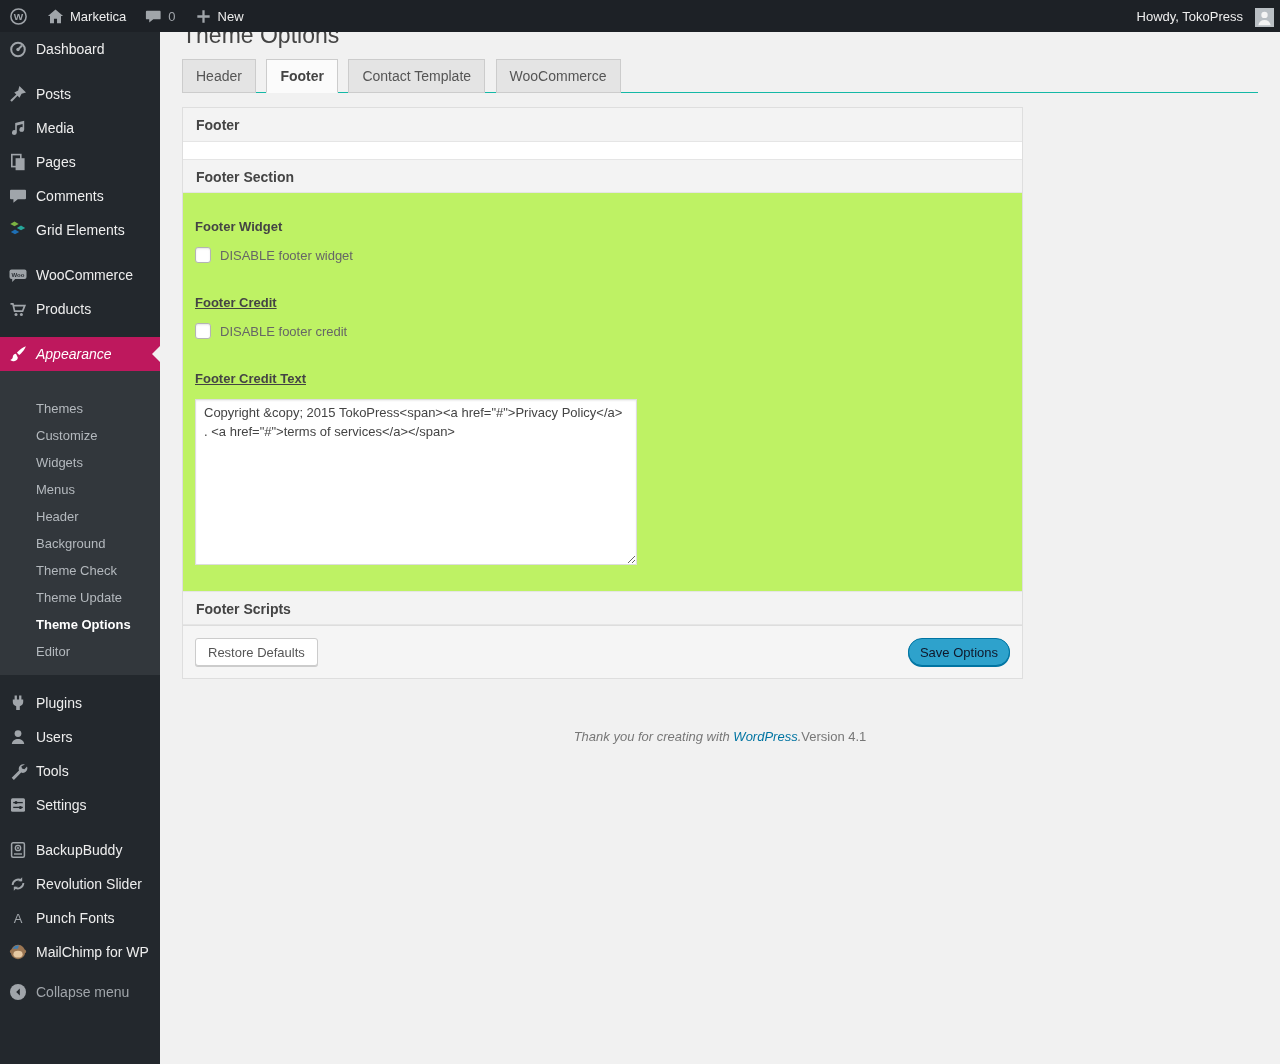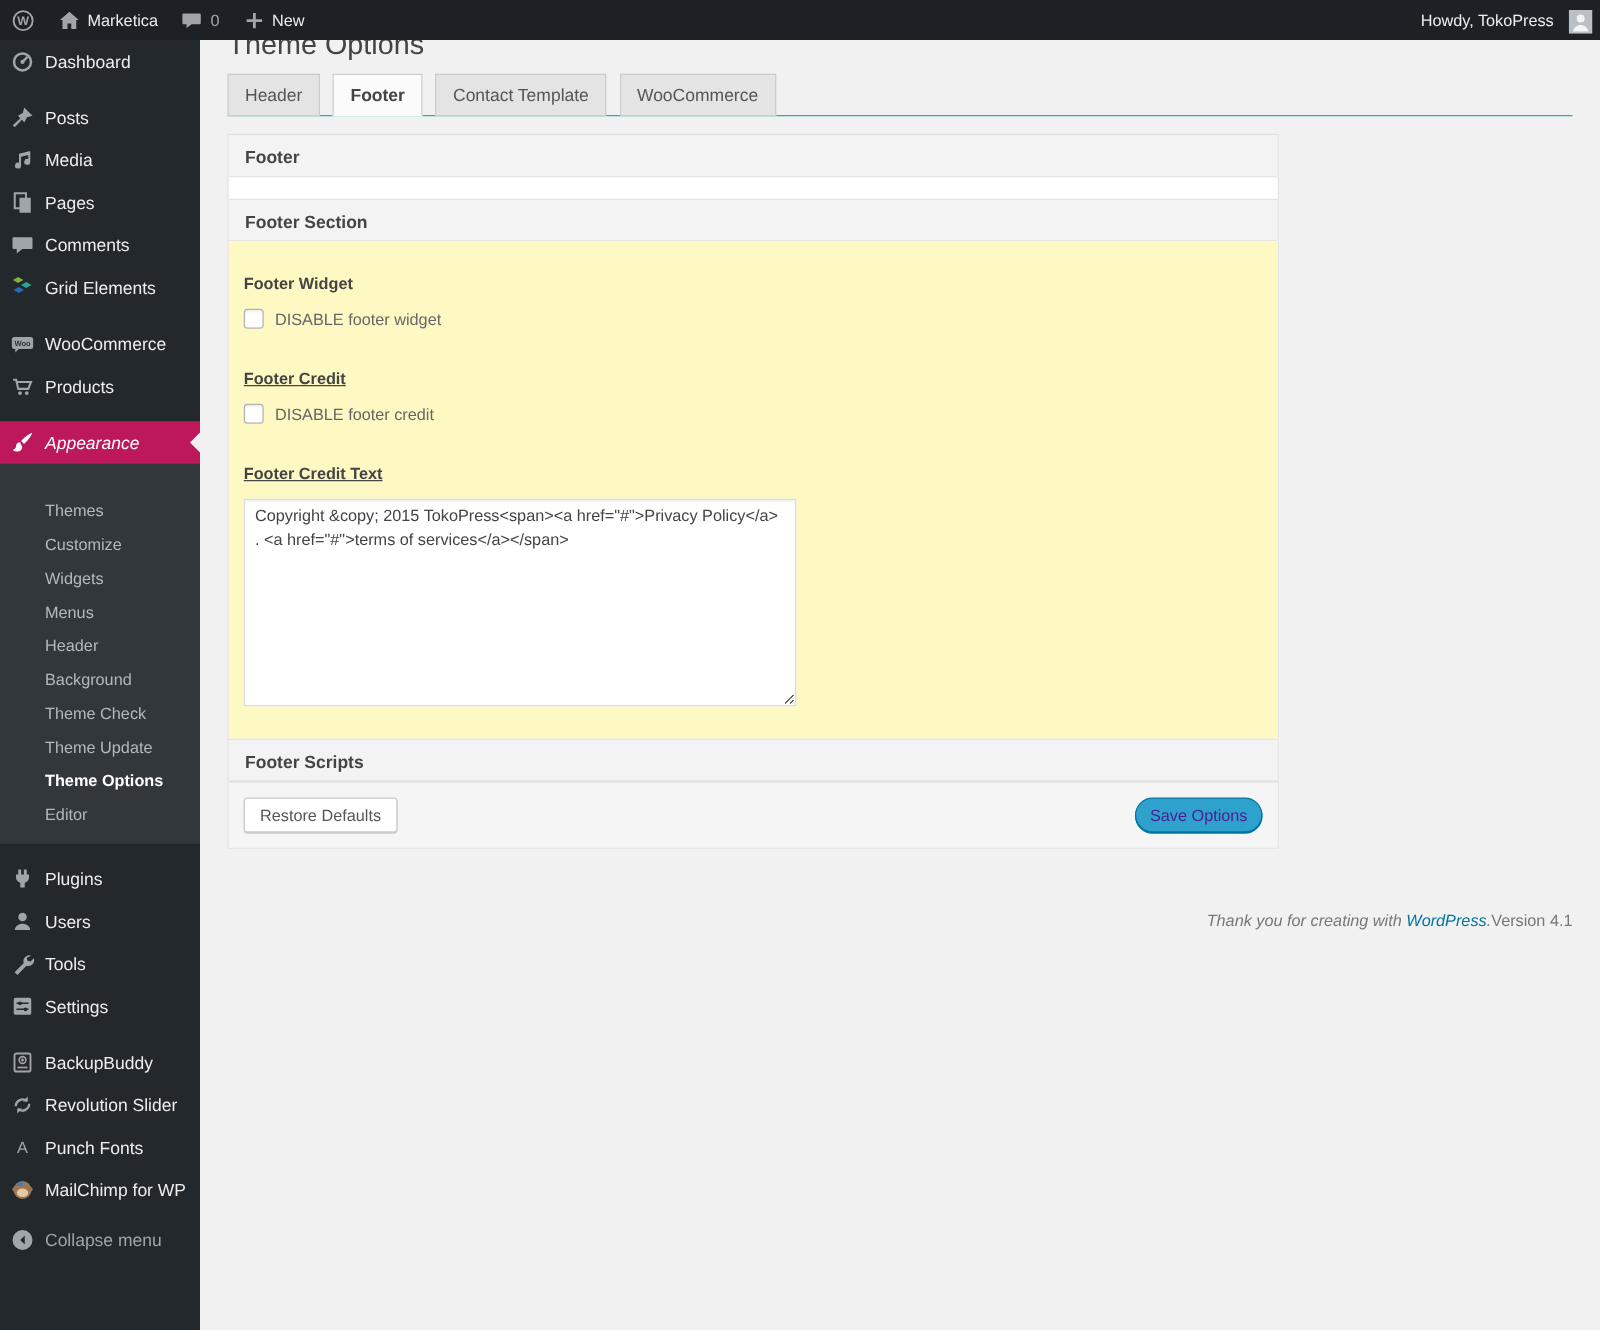--- a/index.html
+++ b/index.html
@@ -49,21 +49,21 @@
   }
   .tab.active { background:#fbfbfb; border-bottom:1px solid #fbfbfb; font-weight:bold; color:#444; }
   
   .panel { width:841px; margin-top:14px; background:#fff; border:1px solid #dedede; }
   .box-header {
     height:34px; line-height:34px; background:#f3f3f3; border-bottom:1px solid #e5e5e5;
     font-size:14px; font-weight:bold; color:#444; padding-left:13px;
   }
   .box-header.bt { border-top:1px solid #e5e5e5; }
   .box-gap { height:17px; background:#fff; }
-  .box-content { padding:26px 12px 26px; background:#fef9c3; }
+  .box-content { padding:26px 12px 26px; background:#bef264; }
   .field-label { font-size:13px; font-weight:bold; color:#444; }
   .check-row { display:flex; align-items:center; margin-top:13px; color:#666; font-size:13px; cursor:pointer; }
   .checkbox {
     width:16px; height:16px; background:#fff; border:1px solid #b4b4b4; border-radius:3px;
     margin-right:9px; box-shadow:inset 0 1px 2px rgba(0,0,0,.1); flex:none;
   }
   .gap32 { margin-top:32px;text-decoration:underline; }
   textarea {
     width:442px; height:166px; margin-top:13px; padding:4px 8px;
     border:1px solid #ddd; box-shadow:inset 0 1px 2px rgba(0,0,0,.07);
@@ -76,25 +76,25 @@
     display:flex; justify-content:space-between; align-items:center;
     background:#f5f5f5; border-top:1px solid #ddd; padding:12px;
   }
   .button {
     height:28px; padding:0 12px; background:#fff; border:1px solid #ccc; border-radius:3px;
     color:#555; font-size:13px; cursor:pointer; box-shadow:0 1px 0 #ccc;
     font-family:"Liberation Sans",sans-serif;
   }
   .button-primary {
     height:28px; padding:0 11px; background:#2ea2cc; border:1px solid #0074a2; border-radius:14px;
-    color:#4c1d95; font-size:13px; cursor:pointer; box-shadow:0 1px 0 #0074a2;
+    color:#0f172a; font-size:13px; cursor:pointer; box-shadow:0 1px 0 #0074a2;
     font-family:"Liberation Sans",sans-serif;
   }
   
-  .wp-footer { display:flex; justify-content:flex-end; margin-top:50px; font-size:13px; color:#777; }
+  .wp-footer { display:flex; justify-content:center; margin-top:50px; font-size:13px; color:#777; }
   .thanks { font-style:italic; }
   .thanks a { color:#0074a2; text-decoration:none; cursor:pointer; font-style:italic; }
 </style>
 </head>
 <body>
 
 <div class="admin-bar">
   <div class="ab-left">
     <span class="ab-item">
       <span>

